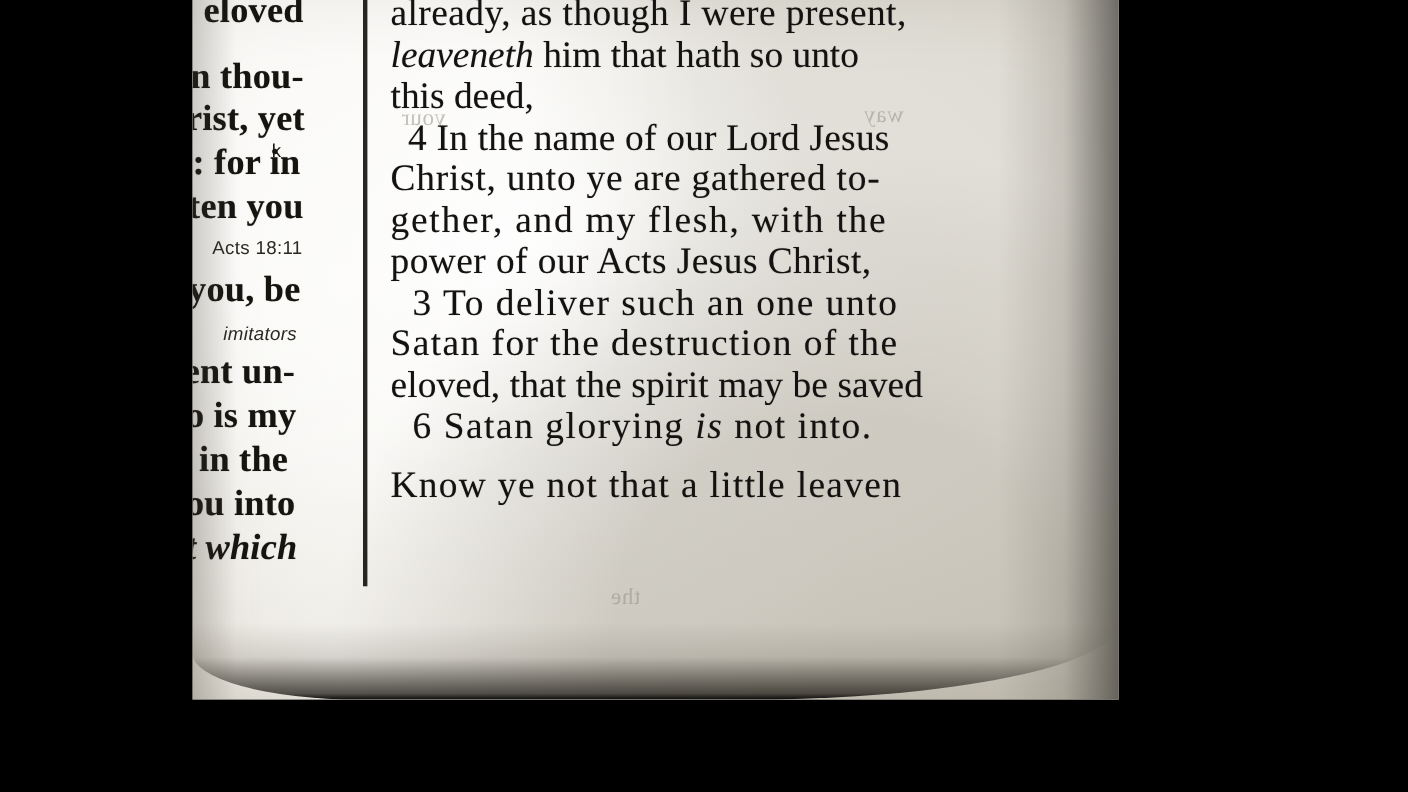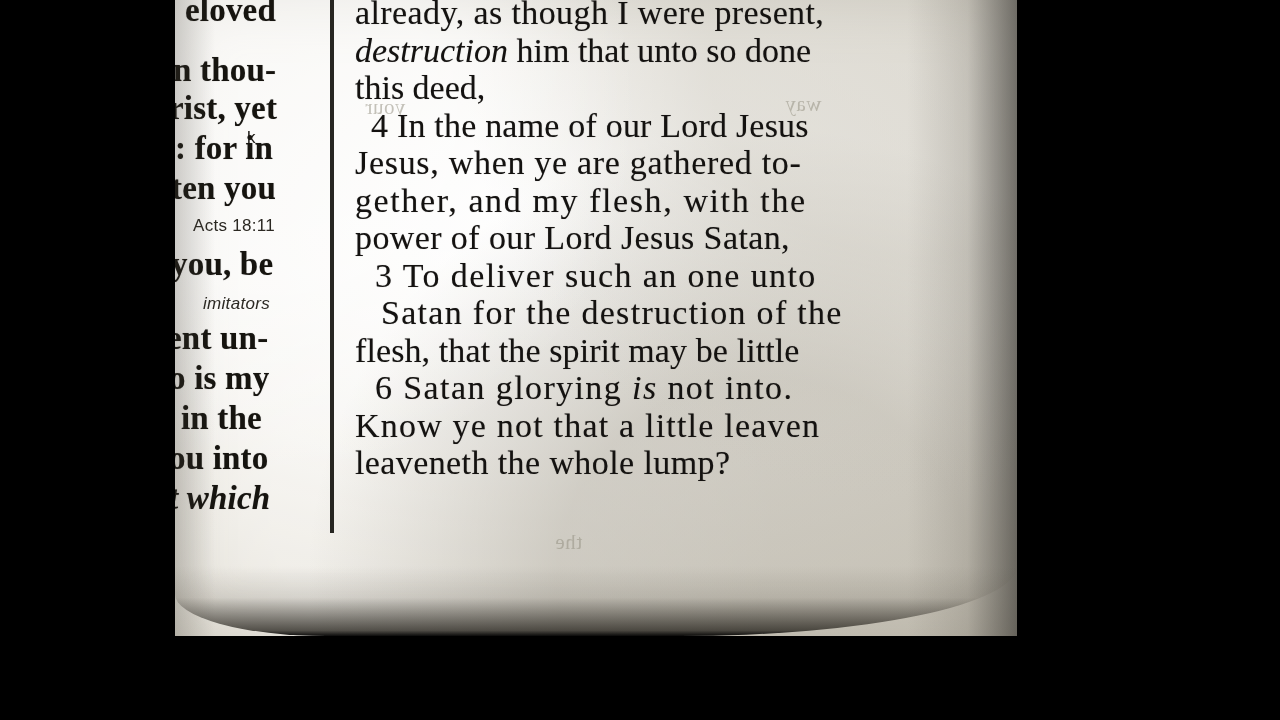--- a/index.html
+++ b/index.html
@@ -185,39 +185,38 @@
       <div class="line" style="top:480px; left:-6px; font-style:italic;">t which</div>
     </div>
 
     <div style="position:absolute; left:72px; top:128px; font-size:17px; color:#1a1712; font-family:'Liberation Sans', sans-serif;">k</div>
 
     <div id="column-rule"></div>
 
     <div id="main-col">
       <div class="vline" style="letter-spacing:0.4px;">already, as though I were present,</div>
       <div class="vline">
-        <span class="it">destruction</span><span> him that unto so done</span>
+        <span class="it">leaveneth</span><span> him that hath so unto</span>
       </div>
       <div class="vline">this deed,</div>
 
       <div class="vline" style="padding-left:16px; letter-spacing:0.2px;">4 In the name of our Lord Jesus</div>
-      <div class="vline" style="letter-spacing:0.7px;">Jesus, when ye are gathered to-</div>
+      <div class="vline" style="letter-spacing:0.7px;">Christ, unto ye are gathered to-</div>
       <div class="vline" style="letter-spacing:1.6px;">gether, and my flesh, with the</div>
-      <div class="vline" style="letter-spacing:0.4px;">power of our Lord Jesus Satan,</div>
+      <div class="vline" style="letter-spacing:0.4px;">power of our Acts Jesus Christ,</div>
 
       <div class="vline" style="padding-left:20px; letter-spacing:1.4px;">3 To deliver such an one unto</div>
-      <div class="vline" style="letter-spacing:1.3px;margin-left:26px;">Satan for the destruction of the</div>
-      <div class="vline" style="letter-spacing:0.1px;">flesh, that the spirit may be little</div>
+      <div class="vline" style="letter-spacing:1.3px;">Satan for the destruction of the</div>
+      <div class="vline" style="letter-spacing:0.1px;">eloved, that the spirit may be saved</div>
 
       <div class="vline" style="padding-left:20px; letter-spacing:1.4px;">
         <span>6</span>
         <span>Satan glorying </span><span class="it">is</span><span> not into.</span>
       </div>
-      <div class="vline" style="letter-spacing:1.2px;">Know ye not that a little leaven</div>
-      <div class="vline" style="letter-spacing:0.4px;">leaveneth the whole lump?</div>
+      <div class="vline" style="letter-spacing:1.2px;margin-top:16px;">Know ye not that a little leaven</div>
     </div>
 
     <div id="page-left-shadow"></div>
     <div id="page-right-shadow"></div>
     <div id="page-bottom-shadow"></div>
   </div>
 
 </div>
 
 </body></html>

